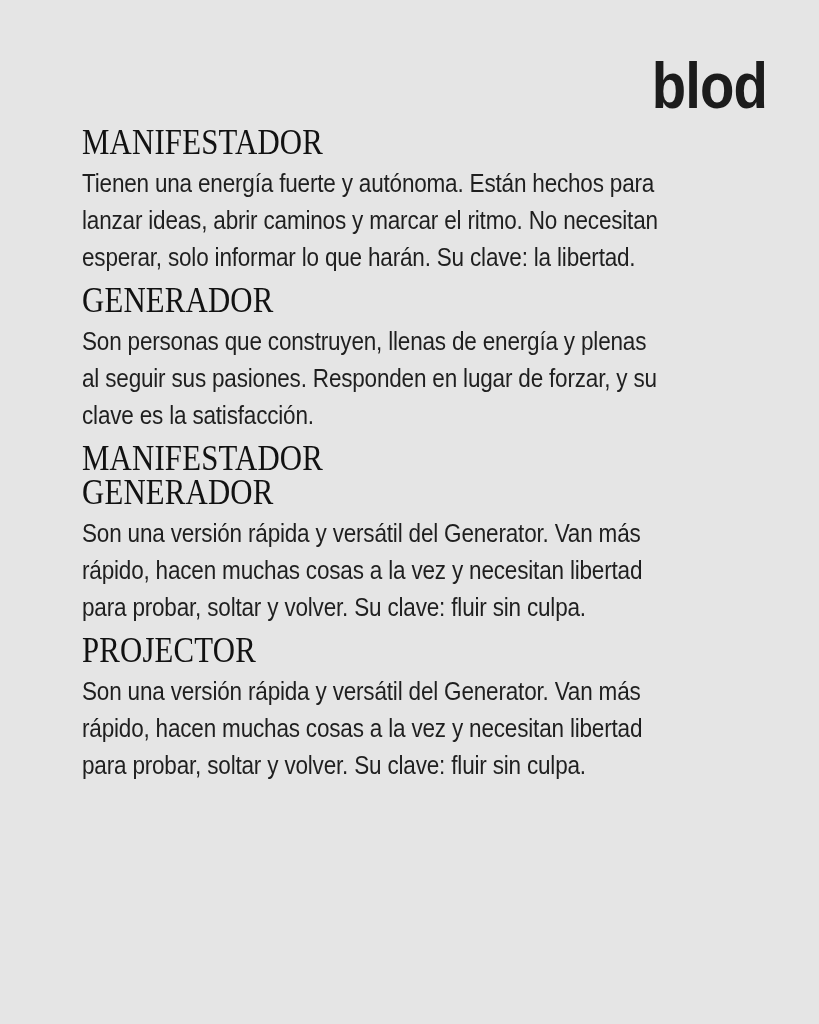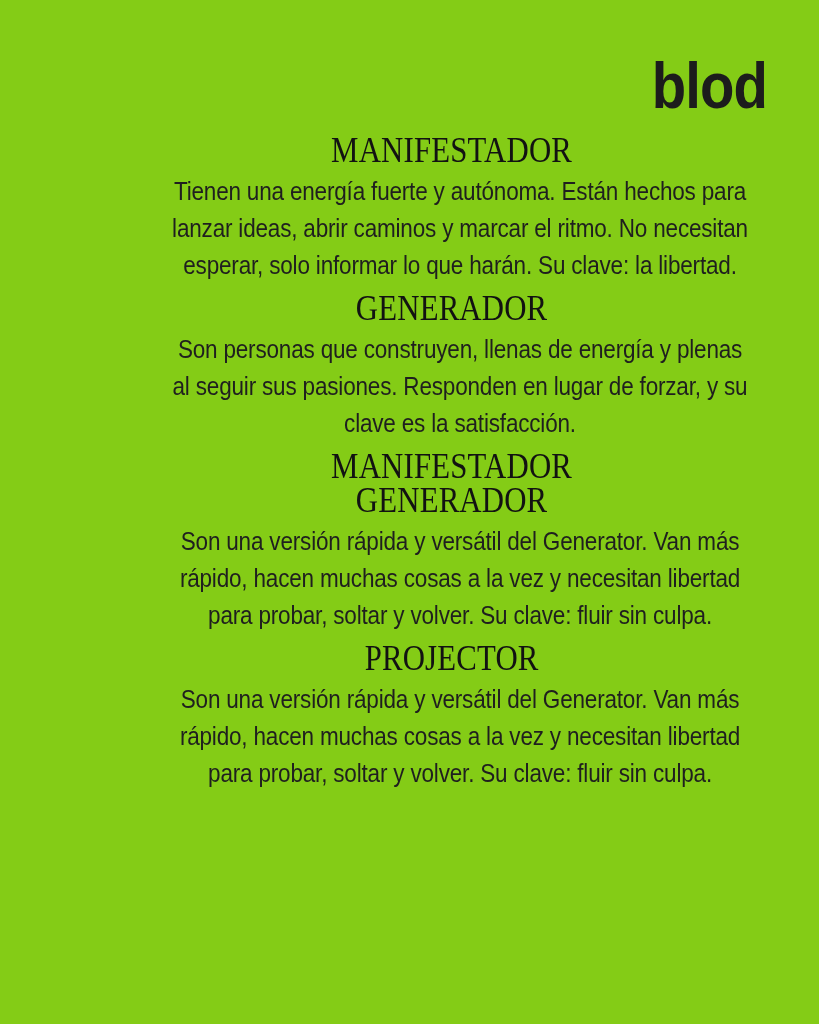--- a/index.html
+++ b/index.html
@@ -11,42 +11,41 @@
     height: 1024px;
     background: #ffffff;
     overflow: hidden;
     position: relative;
     font-family: "Liberation Sans", sans-serif;
     color: #1b1b1b;
   }
   .page {
     position: absolute;
     inset: 0;
-    background: #84cc16;
+    background: #e5e5e5;
   }
   .brand-logo {
     position: absolute;
     top: 54px;
     right: 52px;
     font-family: "Liberation Sans", sans-serif;
     font-weight: 700;
     font-size: 64px;
     line-height: 64px;
     letter-spacing: -1px;
     color: #1c1c1c;
     transform: scaleX(0.88);
     transform-origin: right center;
     white-space: nowrap;
   }
   .content {
     position: absolute;
     left: 82px;
-    top: 134px;
+    top: 126px;
     width: 700px;
-    text-align: center;
   }
   .type-section {
     margin: 0 0 8px 0;
   }
   .type-section h2 {
     margin: 0 0 5px 0;
     font-family: "Liberation Serif", serif;
     font-weight: 400;
     font-size: 35px;
     line-height: 34px;

